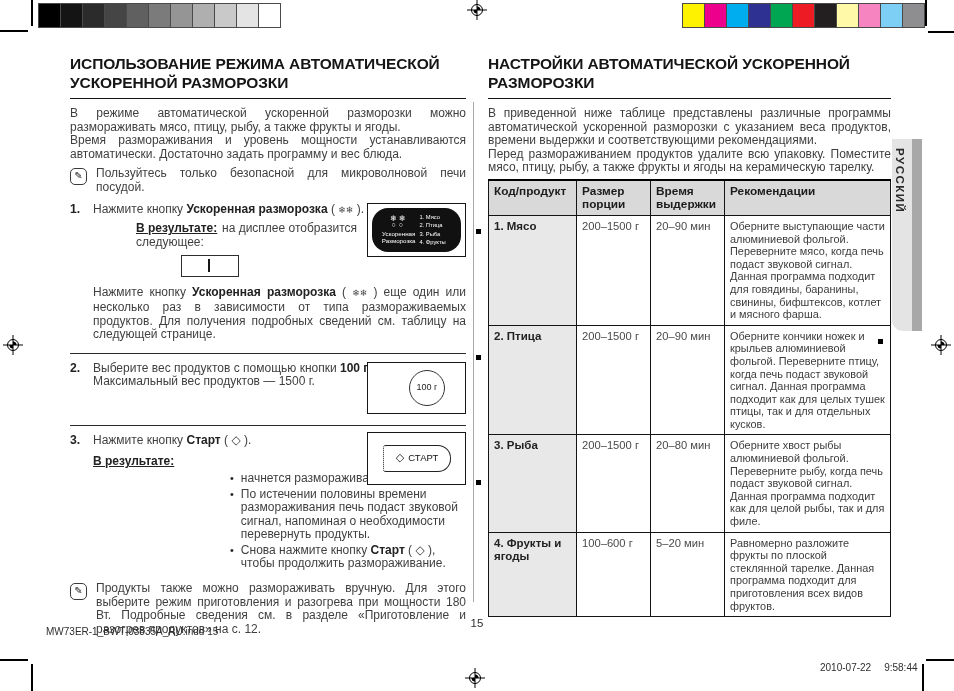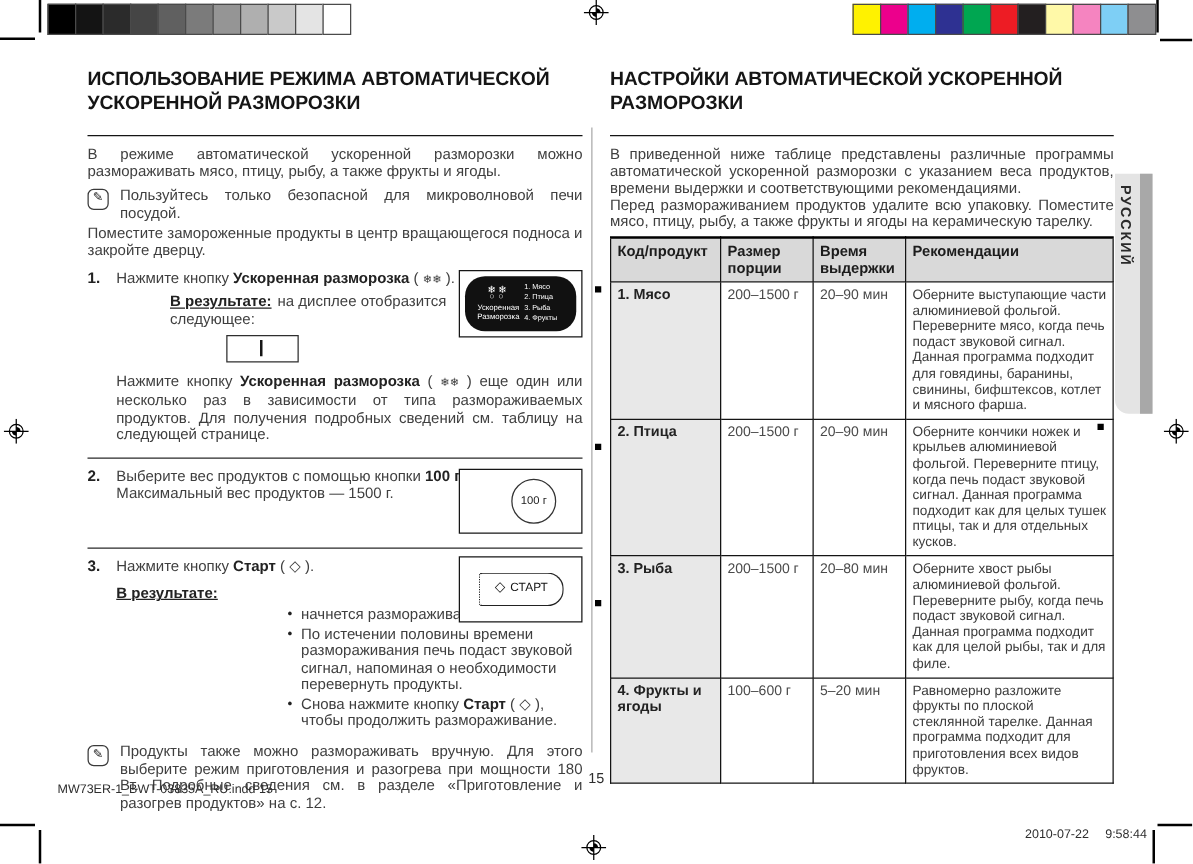--- a/index.html
+++ b/index.html
@@ -15,21 +15,21 @@
   .trim { position:absolute; background:#000; }
   .reg-mark { position:absolute; width:20px; height:20px; }
   
   .divider { position:absolute; left:473px; top:102px; width:1px; height:500px; background:#a9a9a9; }
   .mark-sq { position:absolute; width:5px; height:5px; background:#000; }
   
   .col { position:absolute; top:54px; }
   .col-l { left:70px; width:396px; }
   .col-r { left:488px; width:403px; }
   h1.sect {
-    margin:0 0 8px 0; padding-bottom:16px; border-bottom:1.5px solid #141414;
+    margin:0 0 8px 0; padding-bottom:6px; border-bottom:1.5px solid #141414;
     font-size:15.5px; line-height:19px; font-weight:bold; color:#151515; letter-spacing:-0.1px;
   }
   p.body { margin:0; font-size:12px; line-height:13.6px; text-align:justify; }
   .mt2 { margin-top:2px; }
   
   .note { display:flex; gap:9px; margin:6px 0 3px 0; align-items:flex-start; }
   .note-icon {
     flex:none; width:15px; height:15px; border:1.6px solid #3a3a3a; border-radius:5px;
     font-size:10px; line-height:14px; text-align:center; color:#222; margin-top:1px;
   }
@@ -168,26 +168,26 @@
 
   <div class="divider"></div>
   <div class="mark-sq" style="left:476px;top:229px;"></div>
   <div class="mark-sq" style="left:476px;top:355px;"></div>
   <div class="mark-sq" style="left:476px;top:480px;"></div>
   <div class="mark-sq" style="left:878px;top:339px;"></div>
 
   <div class="col col-l">
     <h1 class="sect">ИСПОЛЬЗОВАНИЕ РЕЖИМА АВТОМАТИЧЕСКОЙ УСКОРЕННОЙ РАЗМОРОЗКИ</h1>
     <p class="body">В режиме автоматической ускоренной разморозки можно размораживать мясо, птицу, рыбу, а также фрукты и ягоды.</p>
+    <p class="body mt2">Время размораживания и уровень мощности устанавливаются автоматически. Достаточно задать программу и вес блюда.</p>
 
     <div class="note">
       <span class="note-icon">✎</span>
       <p class="body">Пользуйтесь только безопасной для микроволновой печи посудой.</p>
     </div>
-    <p class="body">Поместите замороженные продукты в центр вращающегося подноса и закройте дверцу.</p>
 
     <div class="step">
       <div class="step-num">1.</div>
       <div class="step-body">
         <span class="narrow"><span>Нажмите кнопку </span><b>Ускоренная разморозка</b><span> ( </span><span class="ic-defrost">❄❄</span><span> ).</span></span>
         <div class="narrow" style="margin-top:5px;margin-left:43px;">
           <span class="result-label">В результате:</span><span>на дисплее отобразится следующее:</span>
         </div>
         <div class="display-box">
           <div class="display-cursor"></div>

